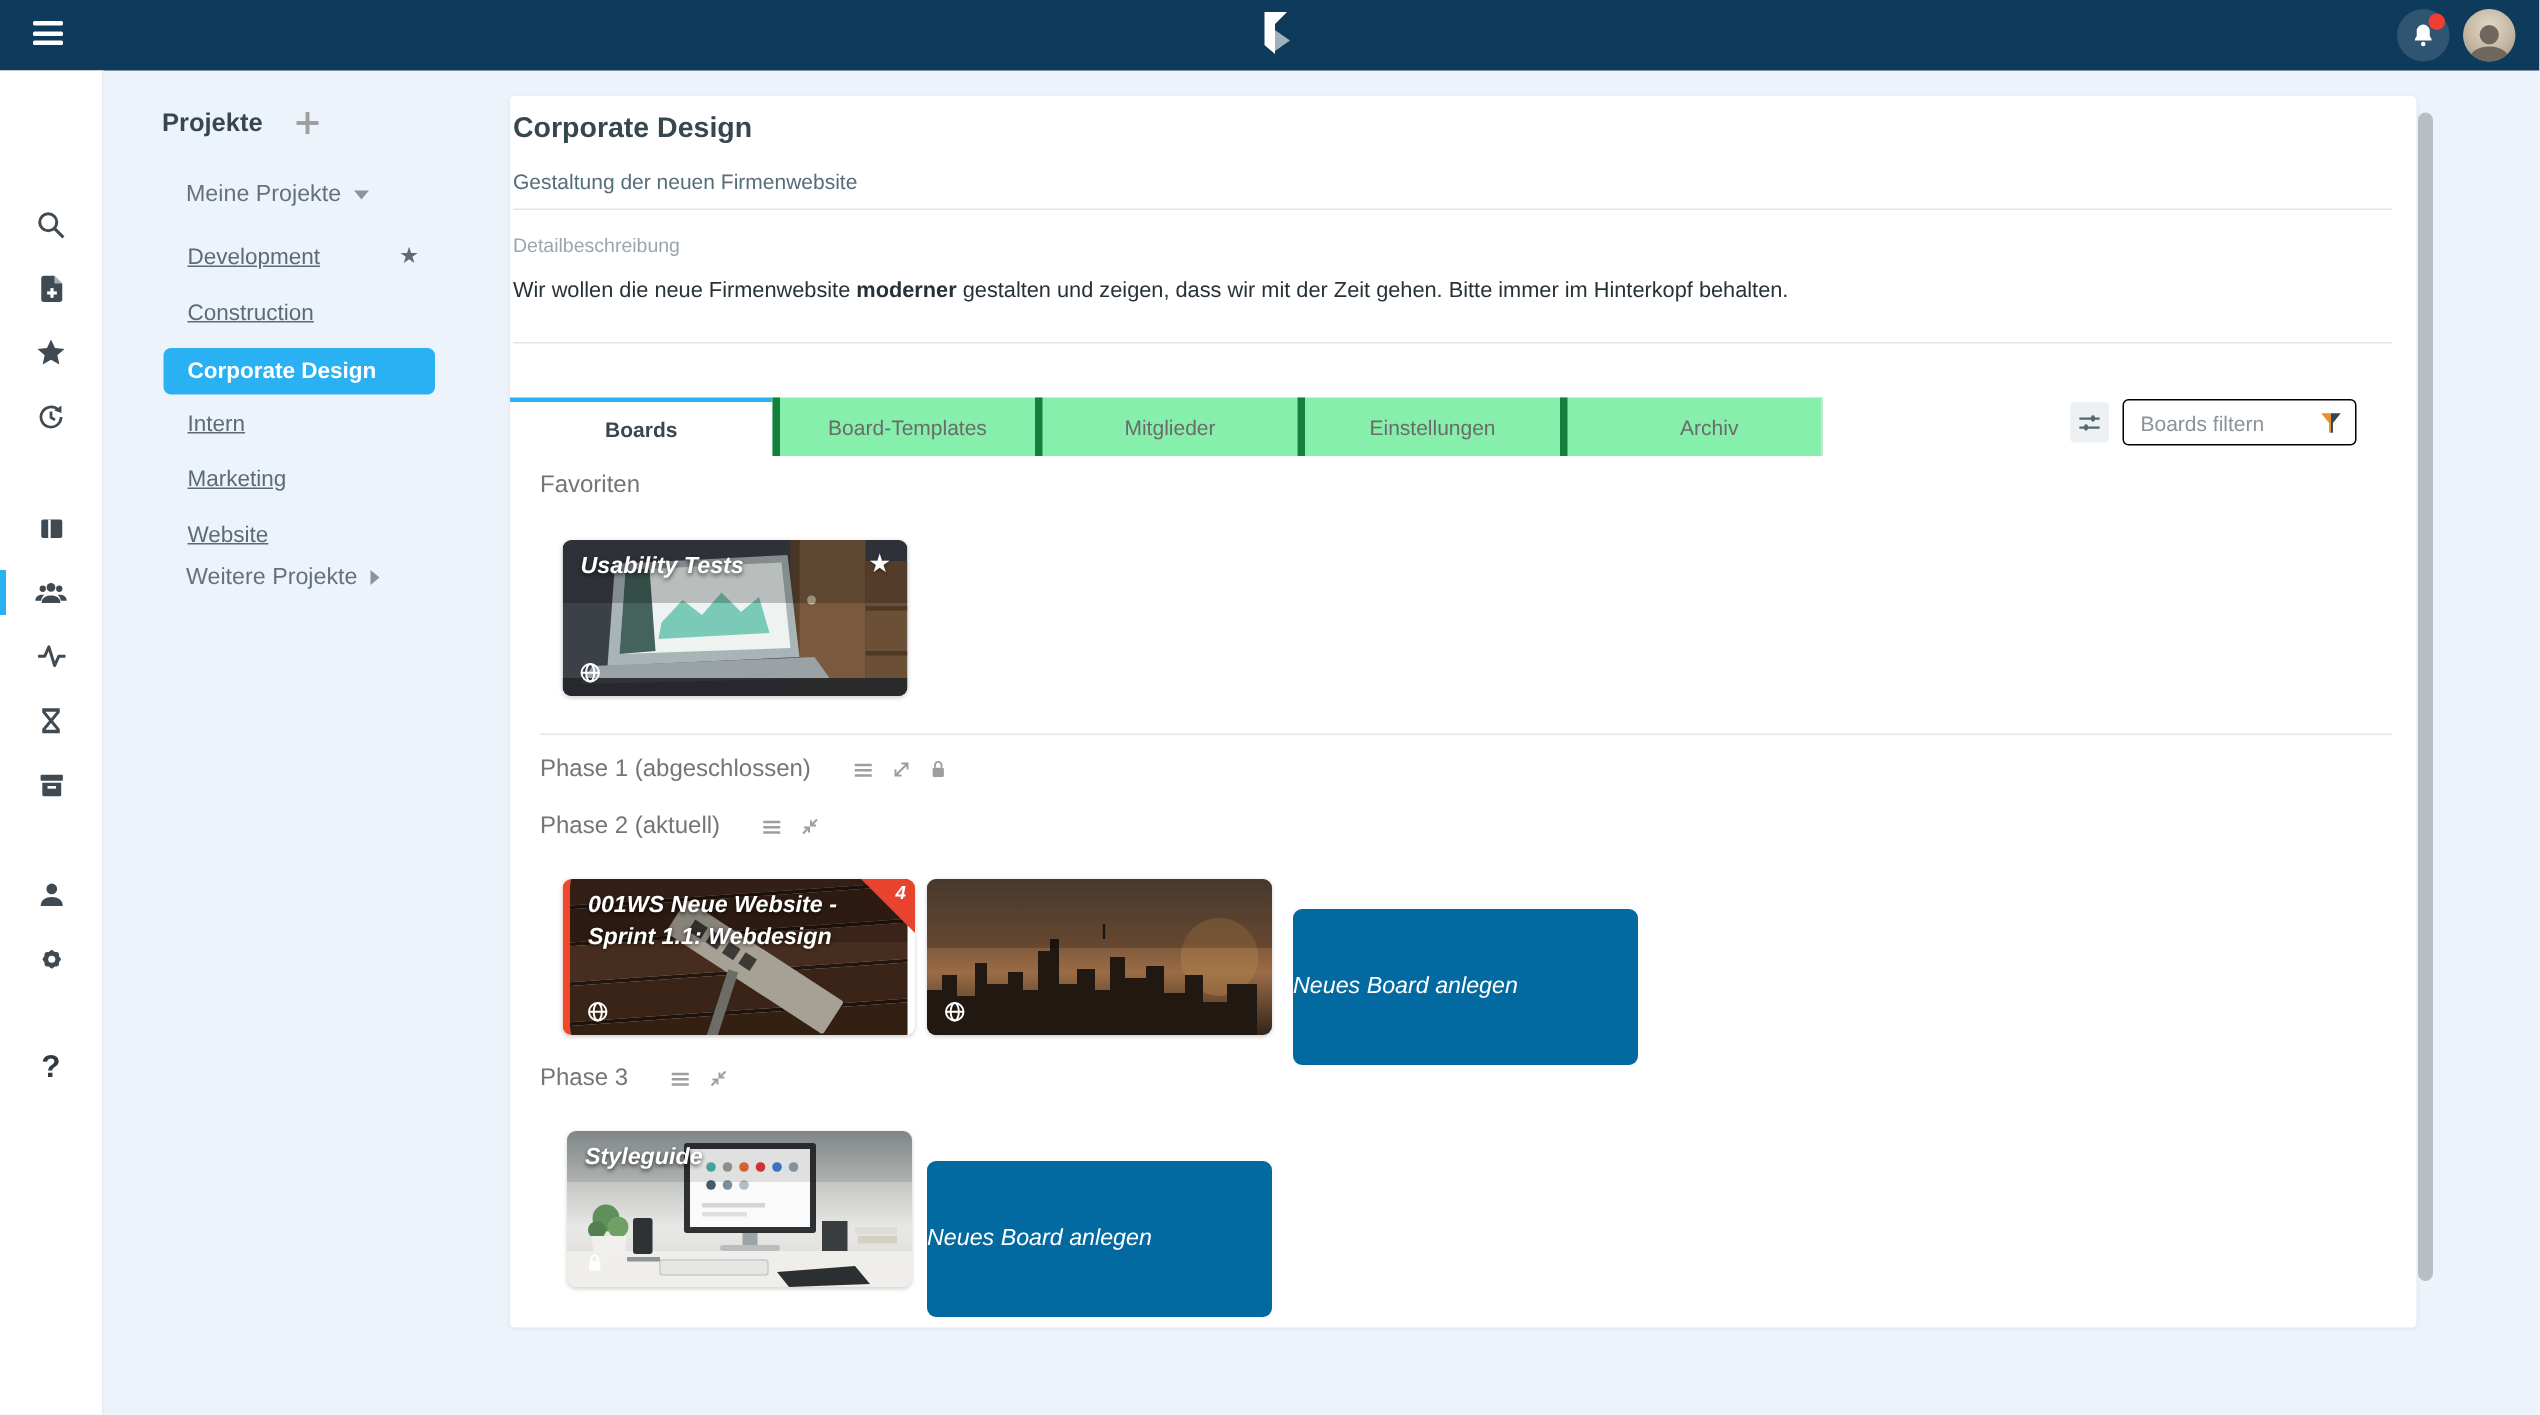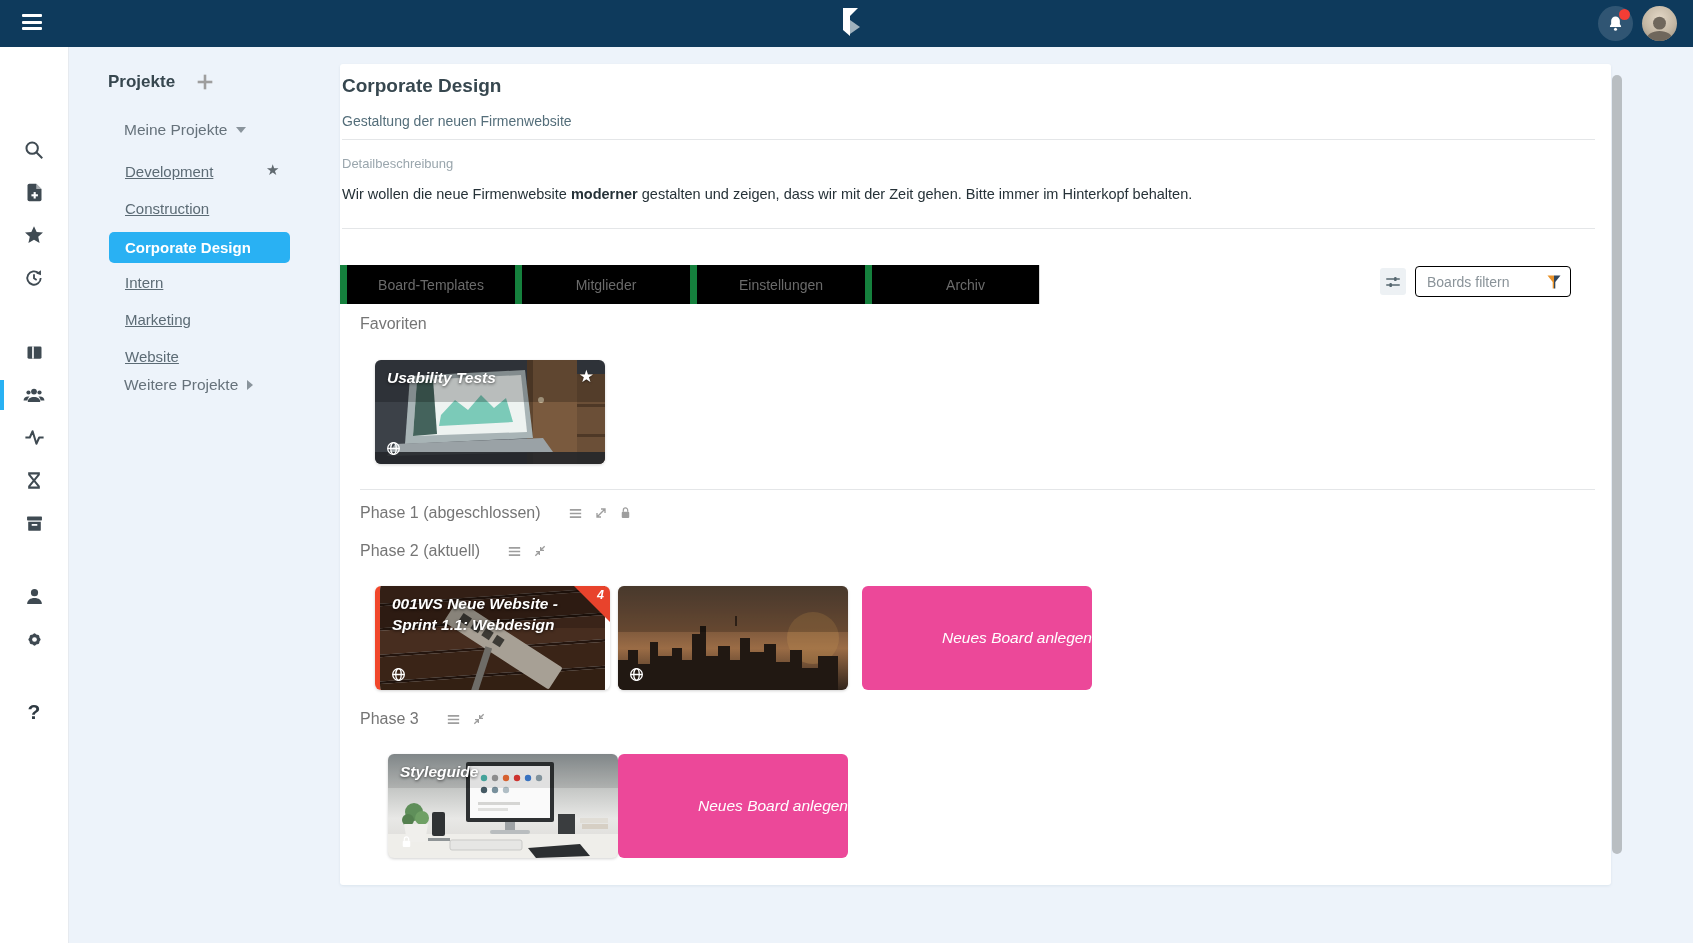--- a/index.html
+++ b/index.html
@@ -48,21 +48,21 @@
   .panel-sub{position:absolute;left:2px;top:49px;font-size:14px;color:#546e7a;}
   .div1{position:absolute;left:2px;top:75px;width:1253px;border-top:1px solid #e4e6e8;}
   .detail-label{position:absolute;left:2px;top:92px;font-size:13px;color:#9aa6ad;}
   .detail-text{position:absolute;left:2px;top:122px;font-size:14.5px;color:#263238;}
   .detail-text b{font-weight:bold;}
   .div2{position:absolute;left:2px;top:164px;width:1253px;border-top:1px solid #e4e6e8;}
 
   
   .tabs{position:absolute;left:0;top:201px;height:39px;display:flex;}
   .tab{width:175px;height:39px;box-sizing:border-box;display:flex;align-items:center;justify-content:center;
-    font-size:14px;color:#6b6b6b;background:#000000;border-left:7px solid #15803d;cursor:pointer;}
+    font-size:14px;color:#6b6b6b;background:#86efac;border-left:5px solid #15803d;cursor:pointer;}
   .tab:last-child{border-right:1px solid #d9d9d9;padding-left:20px;}
   .tab.active{background:#fff;border-left:none;border-top:3px solid #29b1f3;color:#37474f;font-weight:bold;}
 
   
   .tune-btn{position:absolute;left:1040px;top:204px;width:26px;height:27px;background:#edf1f4;border-radius:3px;
     display:flex;align-items:center;justify-content:center;cursor:pointer;color:#55666f;}
   .filter-box{position:absolute;left:1075px;top:202px;width:156px;height:31px;box-sizing:border-box;
     border:1px solid #000000;border-radius:4px;background:#fff;}
   .filter-box input{position:absolute;left:0;top:0;width:160px;height:29px;border:none;outline:none;
     padding:0 0 0 11px;font-size:14px;color:#37474f;font-family:inherit;background:transparent;}
@@ -82,21 +82,21 @@
   .card svg.thumb{position:absolute;left:0;top:0;}
   .card .ctitle{position:absolute;left:12px;top:8px;width:200px;font-size:15.5px;font-weight:bold;color:#fff;
     line-height:1.35;text-shadow:0 1px 3px rgba(0,0,0,.65);}
   .card .globe{position:absolute;left:11px;bottom:8px;}
   .card .cstar{position:absolute;right:11px;top:6px;font-size:17px;color:#fff;text-shadow:0 1px 2px rgba(0,0,0,.5);cursor:pointer;}
   .card .clock{position:absolute;left:11px;bottom:8px;}
   .card.redline{border-left:5px solid #f1472b;}
   .corner{position:absolute;right:0;top:0;width:0;height:0;
     border-top:36px solid #e8432c;border-left:36px solid transparent;}
   .corner-num{position:absolute;right:6px;top:2px;font-size:12.5px;font-weight:bold;color:#fff;}
-  .card.newboard{background:#ec4899;display:flex;align-items:center;justify-content:flex-end;box-shadow:none;}
+  .card.newboard{background:#0369a1;display:flex;align-items:center;justify-content:flex-start;box-shadow:none;margin-top:20px;}
   .card.newboard span{font-size:15.5px;color:#fff;}
 
   
   .scrollbar{position:absolute;left:1612px;top:75px;width:10px;height:779px;border-radius:5px;background:#b9bec2;cursor:pointer;}
 
   svg{display:block;}
 </style>
 </head>
 <body>
 
@@ -243,20 +243,21 @@
   <div class="panel">
     <div class="panel-title">Corporate Design</div>
     <div class="panel-sub">Gestaltung der neuen Firmenwebsite</div>
     <div class="div1"></div>
 
     <div class="detail-label">Detailbeschreibung</div>
     <div class="detail-text"><span>Wir wollen die neue Firmenwebsite </span><b>moderner</b><span> gestalten und zeigen, dass wir mit der Zeit gehen. Bitte immer im Hinterkopf behalten.</span></div>
     <div class="div2"></div>
 
     <div class="tabs">
+      <div class="tab active">Boards</div>
       <div class="tab">Board-Templates</div>
       <div class="tab">Mitglieder</div>
       <div class="tab">Einstellungen</div>
       <div class="tab">Archiv</div>
     </div>
 
     <div class="tune-btn">
       <svg width="18" height="18" viewBox="0 0 24 24" fill="none" stroke="currentColor" stroke-width="2">
         <path d="M3 8h18"></path>
           <rect x="13.4" y="5.2" width="3.4" height="5.6" rx="1.6" fill="currentColor" stroke="none"></rect>
@@ -413,21 +414,21 @@
             </svg>
           </span>
         <span class="ic">
           <svg width="16" height="16" viewBox="0 0 24 24" fill="none" stroke="currentColor" stroke-width="2">
             <path d="M19 5l-6 6 M13 6v5h5 M5 19l6-6 M11 18v-5H6"></path>
             </svg>
           </span>
       </span>
     </div>
 
-    <div class="card" style="left:48px;top:690px">
+    <div class="card" style="left:38px;top:690px">
       <svg class="thumb" width="230" height="104" viewBox="0 0 230 104">
         <defs>
           <linearGradient id="wallSg" x1="0" y1="0" x2="0" y2="1">
             <stop offset="0%" stop-color="#8f9698"></stop>
               <stop offset="35%" stop-color="#c7c9c7"></stop>
             <stop offset="62%" stop-color="#e8e8e6"></stop>
               <stop offset="100%" stop-color="#d8d6d2"></stop>
           </linearGradient>
         </defs>
         <rect width="230" height="104" fill="url(#wallSg)"></rect>

